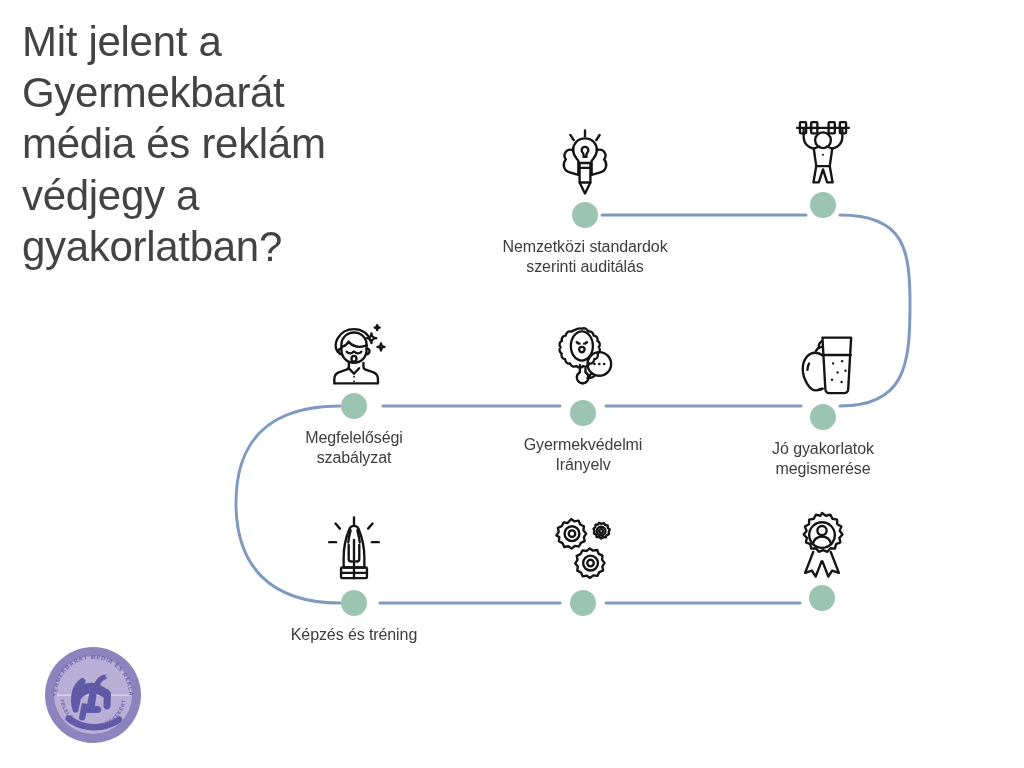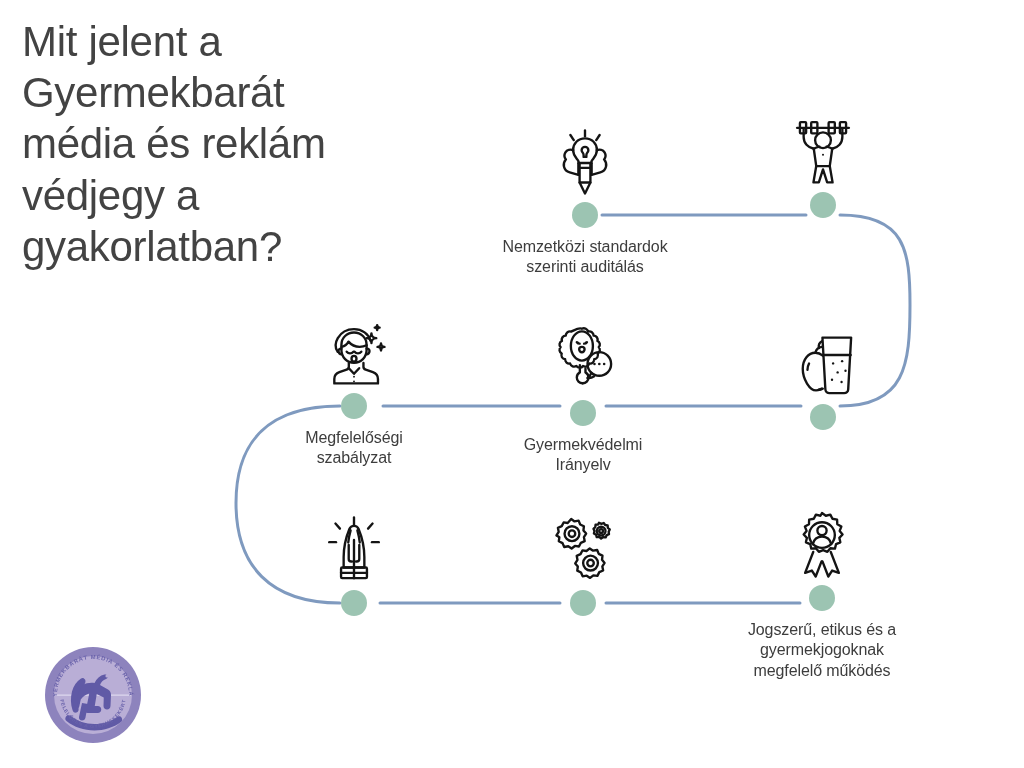--- a/index.html
+++ b/index.html
@@ -262,20 +262,22 @@
         <path d="M31.8 53.9c-1.2.6-2.4 1-3.6 1"></path>
 
         <path d="M25.2 22c.7-2.8 3-4.8 5.8-5.2"></path>
 
         <path d="M28.4 17.8c-.5-2.4.5-4.8 2.6-6"></path>
 
         <path d="M19.6 31.5c-.9 1.7-1.4 3.7-1.4 5.6"></path>
       </svg>
     </div>
     <div class="step-dot"></div>
+    <div class="step-label">Jó gyakorlatok
+megismerése</div>
   </div>
 
   <div class="step" style="left:354px; top:508px;">
     <div class="step-icon">
       <svg viewBox="0 0 64 64" fill="none" stroke="#141414" stroke-width="2.1" stroke-linecap="round" stroke-linejoin="round">
 
         <line x1="32" y1="3" x2="32" y2="9"></line>
         <line x1="15.5" y1="8.5" x2="19.5" y2="13"></line>
         <line x1="48.5" y1="8.5" x2="44.5" y2="13"></line>
         <line x1="10" y1="25" x2="16" y2="25"></line>
@@ -287,20 +289,21 @@
         <path d="M36.7 27.5v12.4c0 1.3-1 2.3-2.3 2.3h-.6"></path>
         <path d="M32 23v24"></path>
         <path d="M29 14.5c-1 3.5-1.7 7.1-2.1 10.8M35 14.5c1 3.5 1.7 7.1 2.1 10.8"></path>
 
         <rect x="20.5" y="47.6" width="23" height="9.4" rx="1"></rect>
         <line x1="20.5" y1="52.3" x2="43.5" y2="52.3"></line>
         <line x1="32" y1="47.6" x2="32" y2="57"></line>
       </svg>
     </div>
     <div class="step-dot"></div>
+    <div class="step-label">Képzés és tréning</div>
   </div>
 
   <div class="step" style="left:583px; top:508px;">
     <div class="step-icon">
       <svg viewBox="0 0 64 64" fill="none" stroke="#141414" stroke-width="2.1" stroke-linecap="round" stroke-linejoin="round">
 
         <path d="M21.5 4.5l3 2.1 3.6-.7 1.4 3.4 3.3 1.6-.4 3.7 2.4 2.8-2 3.1.7 3.6-3.4 1.5-1.7 3.3-3.6-.5-2.9 2.3-3-2-3.6.6-1.5-3.4-3.3-1.7.5-3.6L8.4 19l2-3.1-.7-3.6 3.4-1.5 1.7-3.3 3.6.5z"></path>
         <circle cx="22.2" cy="17.5" r="6.6"></circle>
         <circle cx="22.2" cy="17.5" r="2.9"></circle>
 
@@ -325,23 +328,20 @@
 
         <path d="M32 3.6l3.4 2.4 4-1 1.9 3.7 4.1.7.2 4.1 3.6 2.1-1.5 3.9 2.6 3.2-2.9 2.9.9 4-3.8 1.6-1 4-4.1-.3-2.6 3.2-3.8-1.6-3.8 1.6-2.6-3.2-4.1.3-1-4-3.8-1.6.9-4-2.9-2.9 2.6-3.2-1.5-3.9 3.6-2.1.2-4.1 4.1-.7 1.9-3.7 4 1z"></path>
         <circle cx="32" cy="23.2" r="11.4"></circle>
 
         <circle cx="32" cy="19.2" r="4.1"></circle>
 
         <path d="M23.8 31.1c1-4.1 4.2-6.6 8.2-6.6s7.2 2.5 8.2 6.6"></path>
       </svg>
     </div>
     <div class="step-dot"></div>
-    <div class="step-label">Jogszerű, etikus és a
-gyermekjogoknak
-megfelelő működés</div>
   </div>
 
   <div id="logo">
     <svg viewBox="0 0 200 200">
       <defs>
         <path id="arcTop" d="M 28 100 A 72 72 0 0 1 172 100"></path>
         <path id="arcBottom" d="M 34 100 A 66 66 0 0 0 166 100"></path>
       </defs>
 
       <circle cx="100" cy="100" r="96" fill="#8d83bd"></circle>

